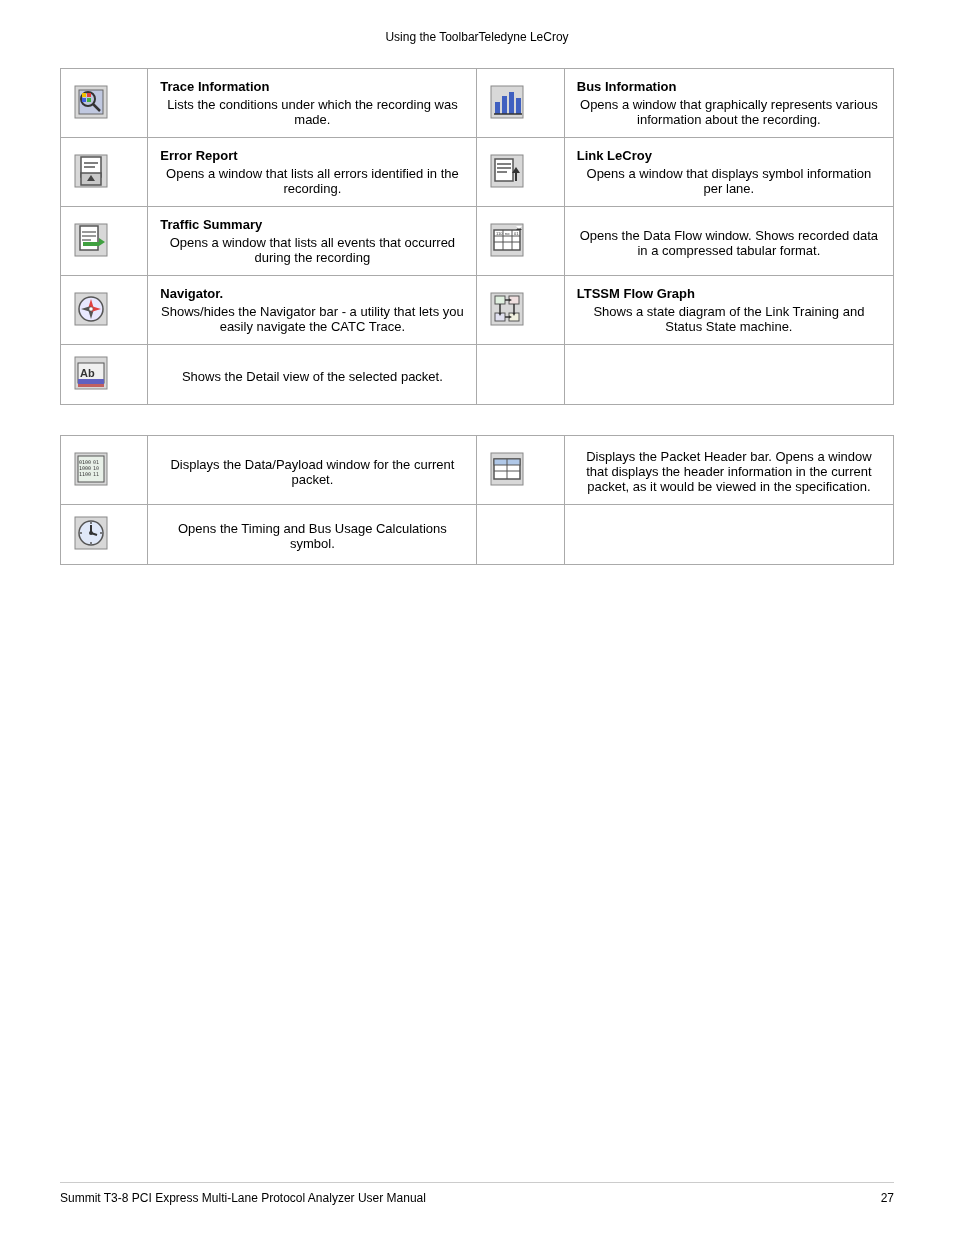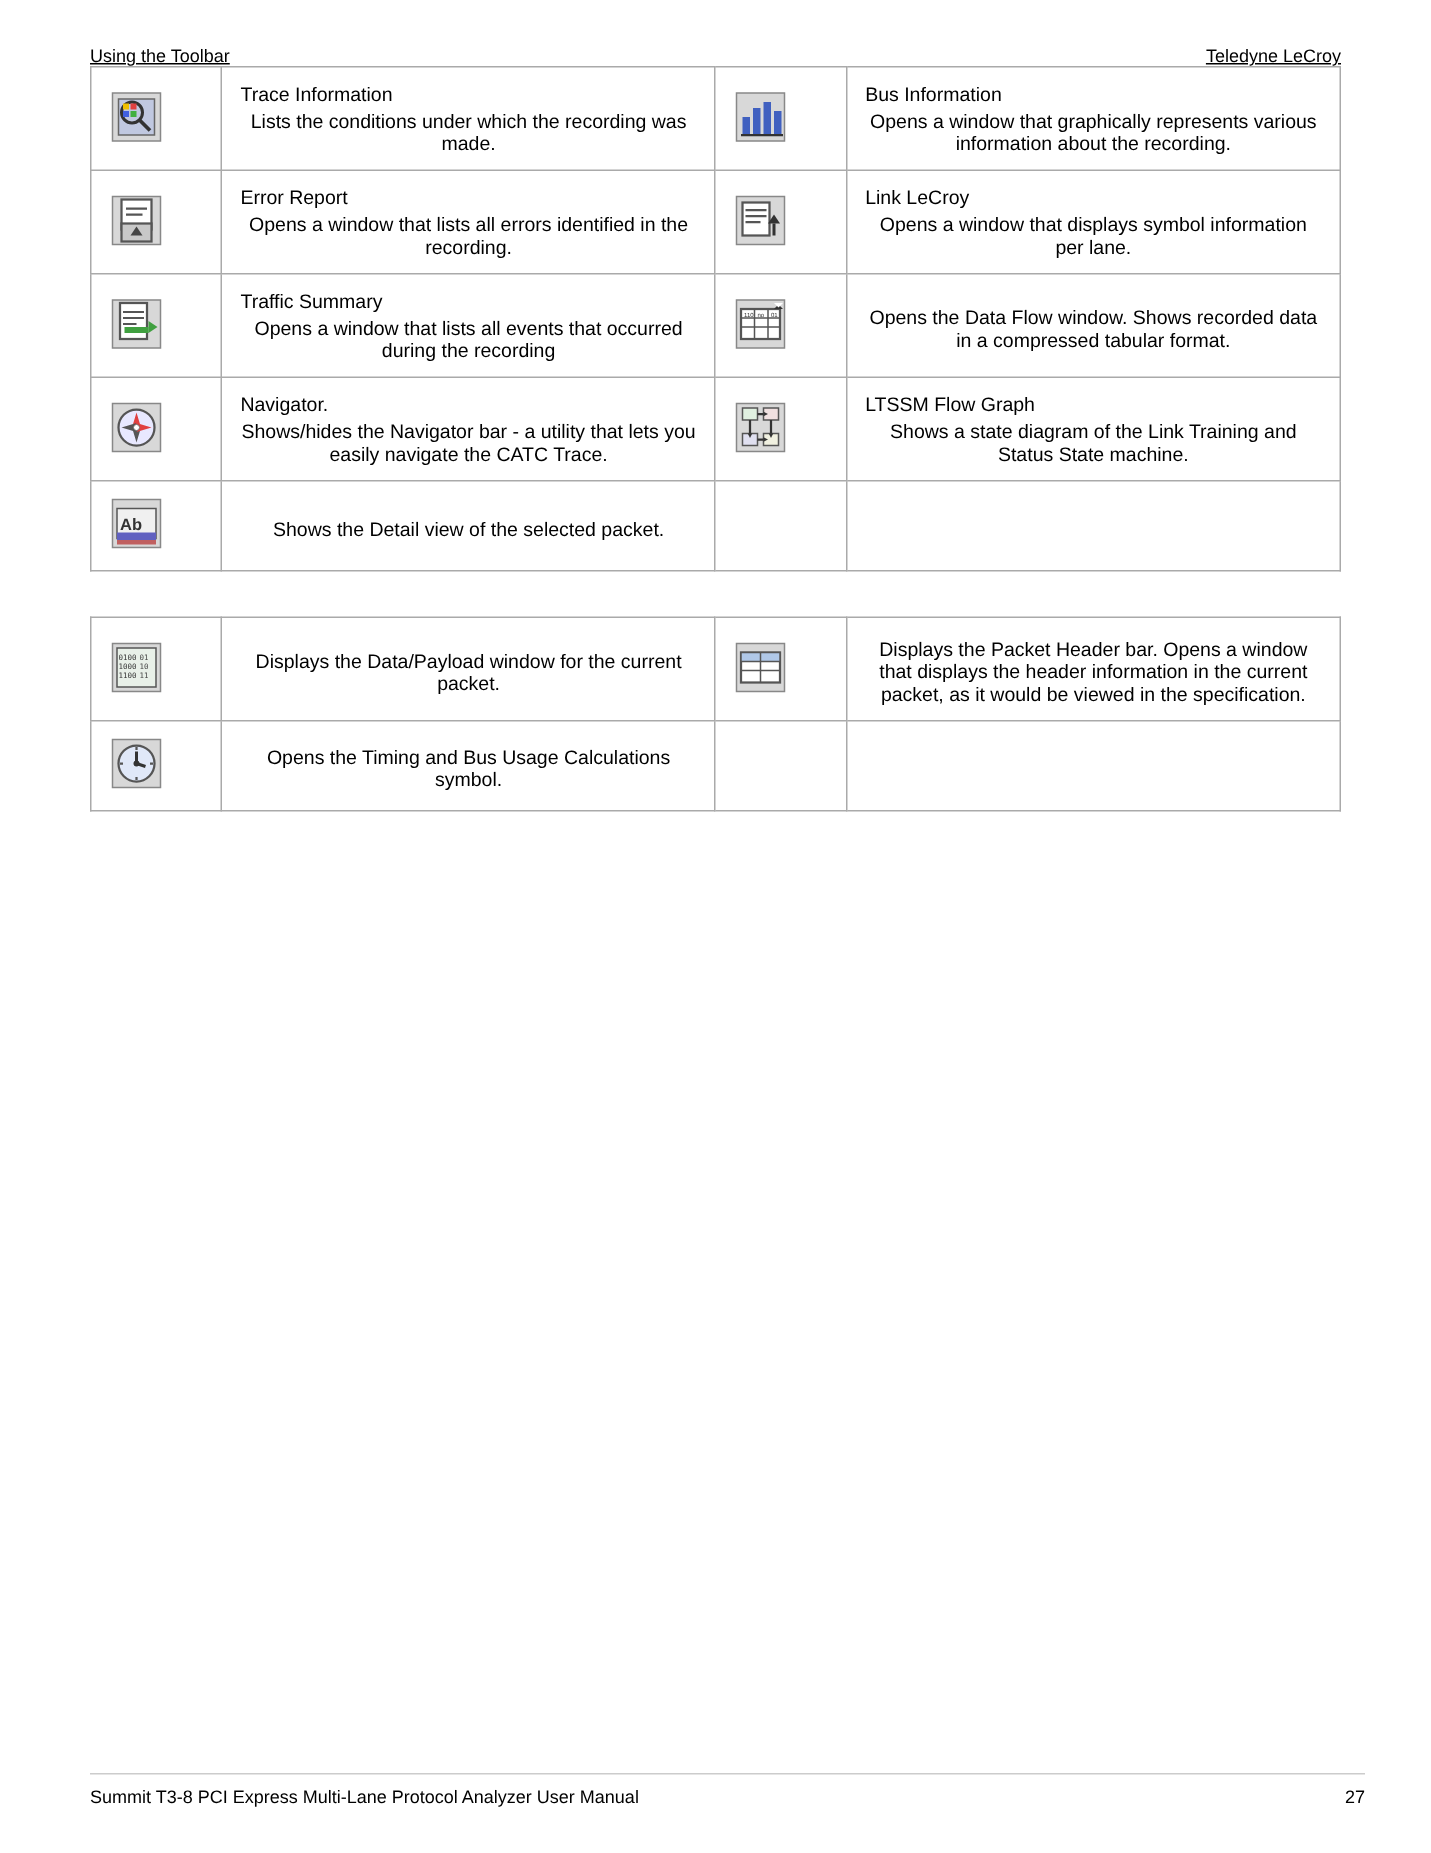--- a/index.html
+++ b/index.html
@@ -8,23 +8,23 @@
       font-size: 13px;
       background: #fff;
       color: #000;
       width: 954px;
       min-height: 1235px;
       padding: 30px 60px;
     }
 
     .page-header {
       display: flex;
-      justify-content: space-between;
+      justify-content: center;
+      margin-bottom: 24px;
       font-size: 12px;
-      text-decoration: underline;
     }
 
     .main-table {
       width: 100%;
       border-collapse: collapse;
       margin-bottom: 30px;
     }
 
     .main-table td {
       border: 1px solid #aaa;
@@ -37,35 +37,35 @@
       padding: 8px;
     }
 
     .desc-cell {
       width: 230px;
       vertical-align: top;
       padding: 10px 12px;
     }
 
     .desc-title {
-      font-weight: normal;
+      font-weight: bold;
       display: block;
       margin-bottom: 3px;
     }
 
     .desc-body {
       display: block;
       text-align: center;
     }
 
     .page-footer {
       position: fixed;
       bottom: 30px;
       left: 60px;
-      right: 44px;
+      right: 60px;
       display: flex;
       justify-content: space-between;
       font-size: 12px;
       border-top: 1px solid #ccc;
       padding-top: 8px;
     }
 
     
     .svg-icon {
       width: 36px;

